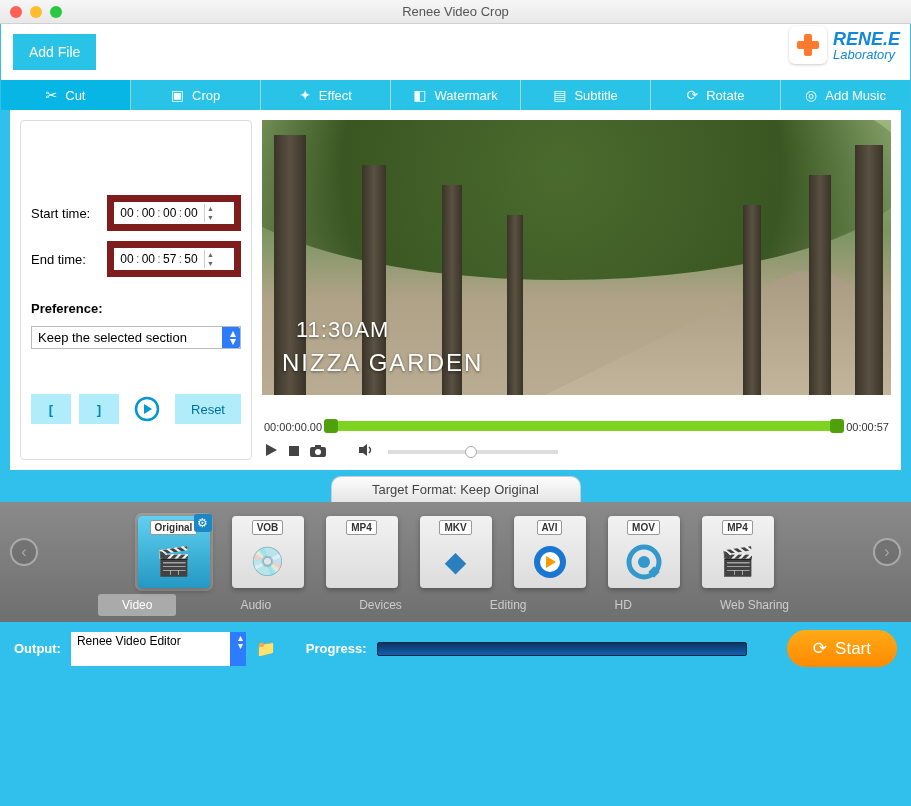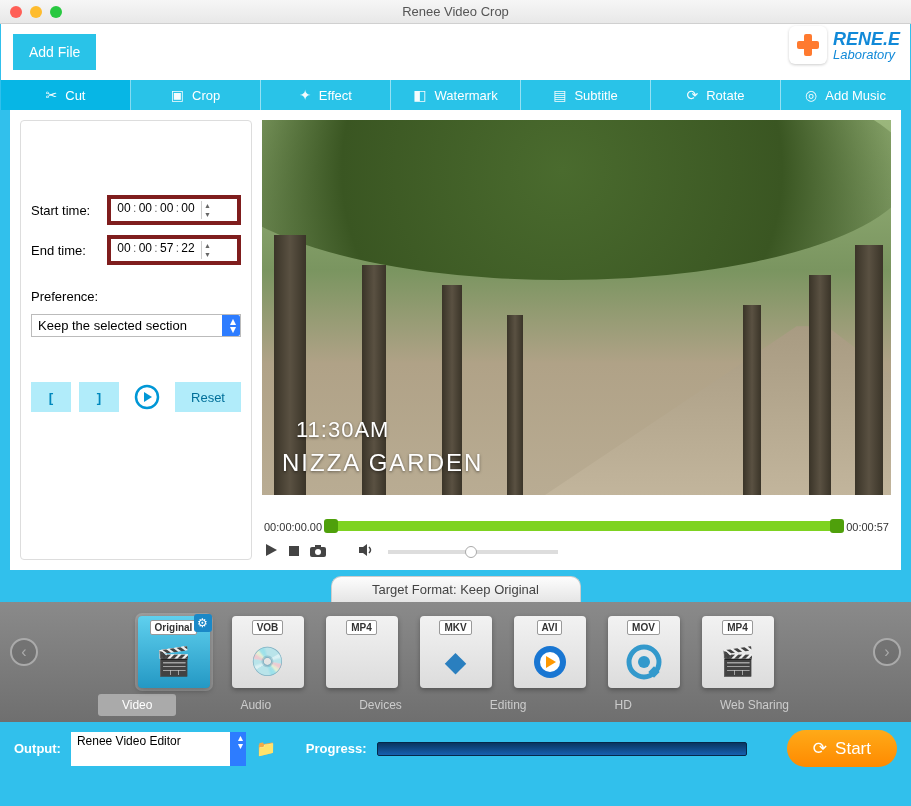--- a/index.html
+++ b/index.html
@@ -29,31 +29,31 @@
 .logo-text .l2 { color: #1189d8; font-size: 13px; font-style: italic; }
 
 
 .toolbar { height: 30px; background: #29c3e8; display: flex; margin: 0 1px; }
 .tool-tab { flex: 1; display: flex; align-items: center; justify-content: center; gap: 8px; color: #fff; font-size: 13px; font-weight: 500; border-right: 1px solid rgba(255,255,255,.5); cursor: pointer; position: relative; }
 .tool-tab.active { background: #07b6e5; }
 .tool-tab:last-child { border-right: none; }
 .tab-icon { font-size: 14px; opacity: .95; }
 
 
-.workspace { background: #fff; margin: 0 10px; padding: 10px; height: 460px; display: flex; gap: 10px; }
+.workspace { background: #fff; margin: 0 10px; padding: 10px; height: 360px; display: flex; gap: 10px; }
 .side-panel { width: 232px; border: 1px solid #ddd; border-radius: 4px; padding: 14px 10px; font-size: 13px; }
 .side-panel .spacer { height: 60px; }
 .time-row { display: flex; align-items: center; margin-bottom: 10px; gap: 6px; }
 .time-row label { width: 70px; }
-.time-input { flex: 1; display: flex; align-items: flex-start; border: 4px solid #7f1d1d; padding: 2px 4px; font-size: 12px; background: #fff; }
+.time-input { flex: 1; display: flex; align-items: center; border: 7px solid #7f1d1d; padding: 2px 4px; font-size: 12px; background: #fff; }
 .time-input .seg { width: 18px; text-align: center; }
 .time-input .colon { opacity: .6; }
 .spinners { width: 12px; height: 18px; border-left: 1px solid #ccc; margin-left: 4px; display: flex; flex-direction: column; }
 .spinners span { flex: 1; font-size: 7px; text-align: center; color: #666; line-height: 9px; }
-.pref-label { margin-top: 24px; margin-bottom: 10px; }
+.pref-label { margin-top: 24px; margin-bottom: 10px; font-weight: bold; }
 .pref-select { width: 100%; padding: 3px 6px; border: 1px solid #bbb; background: #fff; position: relative; font-size: 13px; }
 .pref-select::after { content: ''; position: absolute; right: 0; top: 0; bottom: 0; width: 18px; background: #2d7cff; border-radius: 0 2px 2px 0; }
 .pref-select .caret { position: absolute; right: 4px; top: 2px; color: #fff; z-index: 1; font-size: 12px; line-height: 8px; }
 .controls-row { display: flex; gap: 8px; margin-top: 45px; }
 .ctrl-btn { background: #b1ecfa; border: none; width: 40px; height: 30px; display: flex; align-items: center; justify-content: center; font-weight: bold; cursor: pointer; color: #0088bd; }
 .play-ctrl { width: 40px; height: 30px; display: flex; align-items: center; justify-content: center; cursor: pointer; }
 .play-ctrl svg { width: 26px; height: 26px; }
 .reset-btn { background: #b1ecfa; border: none; flex: 1; font-size: 13px; color: #006f99; cursor: pointer; }
 
 
@@ -181,21 +181,21 @@
     </div>
     <div class="time-row">
       <label>End time:</label>
       <div class="time-input">
         <span class="seg">00</span>
           <span class="colon">:</span>
         <span class="seg">00</span>
           <span class="colon">:</span>
         <span class="seg">57</span>
           <span class="colon">:</span>
-        <span class="seg">22</span>
+        <span class="seg">50</span>
         <div class="spinners">
             <span>▲</span>
             <span>▼</span>
           </div>
       </div>
     </div>
     <div class="pref-label">Preference:</div>
     <div class="pref-select">
       <span>Keep the selected section</span>
       <span class="caret">▴<br>▾</span>

